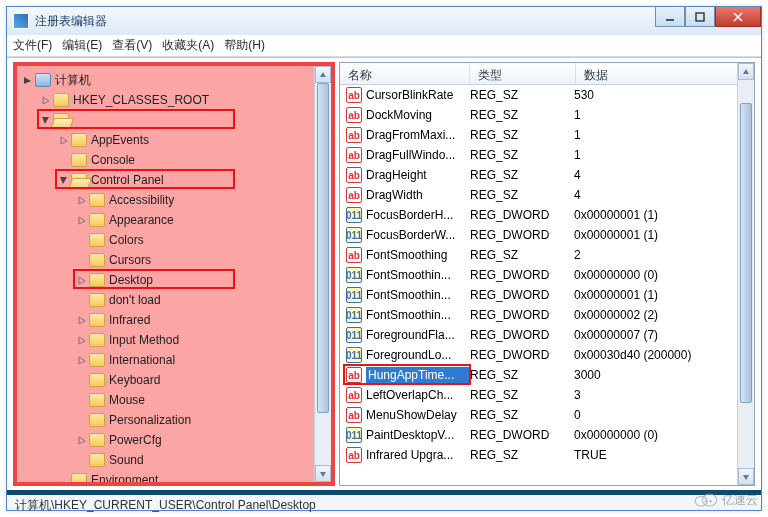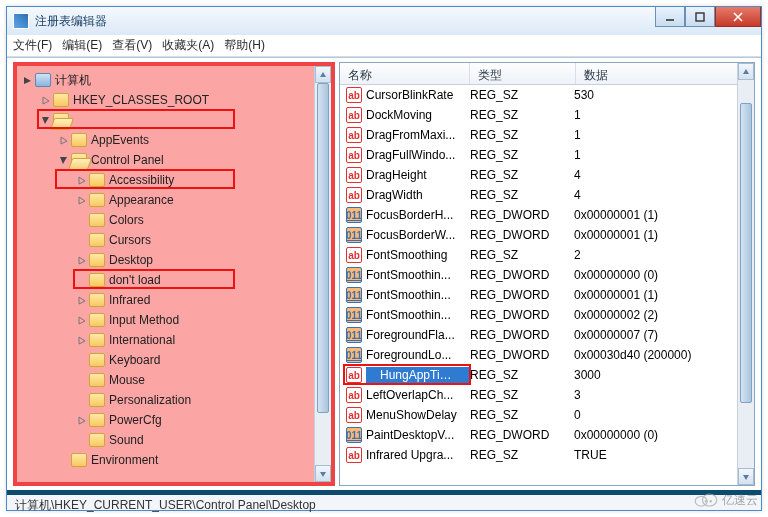--- a/index.html
+++ b/index.html
@@ -37,25 +37,25 @@
 .redbox { position:absolute; border:2px solid #e11; pointer-events:none; }
 
 
 .listwrap { flex:1; border:1px solid #8aa6c1; margin:4px 6px 4px 2px; position:relative; overflow:hidden; background:#fff; }
 .header { display:flex; height:22px; background:linear-gradient(#fdfdfe,#eef3f8); border-bottom:1px solid #c5d1dd; }
 .header .col { padding:4px 8px; border-right:1px solid #d7e0e9; color:#2b3a4a; }
 .rows { position:absolute; top:22px; left:0; right:17px; bottom:0; overflow:hidden; }
 .row { display:flex; align-items:center; height:20px; }
 .row .ic { width:16px; height:16px; margin:0 4px 0 6px; display:flex; align-items:center; justify-content:center; border:1px solid; border-radius:2px; font-size:10px; font-weight:bold; }
 .row .ic.str { background:#fff; border-color:#d33; color:#d33; }
-.row .ic.bin { background:#fdba74; border-color:#3b6fb1; color:#3b6fb1;text-decoration:underline; }
+.row .ic.bin { background:#fef9c3; border-color:#3b6fb1; color:#3b6fb1; }
 .row .nm { width:104px; overflow:hidden; text-overflow:ellipsis; white-space:nowrap; }
 .row .tp { width:104px; }
 .row .dt { flex:1; }
-.row.sel .nm { background:#2f7bd1; color:#fff; padding:1px 14px; }
+.row.sel .nm { background:#2f7bd1; color:#fff; padding:1px 2px; }
 .col-name{width:130px}.col-type{width:106px}.col-data{flex:1}
 
 
 .status { height:20px; border-top:5px solid #0c4a6e; padding:2px 8px; background:#f2f6fa; color:#333; }
 
 
 .wm { position:absolute; right:10px; bottom:8px; display:flex; align-items:center; gap:4px; color:#888; font-size:14px; opacity:.75; pointer-events:none; }
 .wm .circ { width:24px;height:18px; }
 </style>
 </head>
@@ -129,20 +129,26 @@
           </div>
           <div class="node">
             <span class="ind" style="width:40px"></span>
             <span class="toggle">
               <svg viewBox="0 0 9 9">
                 <polygon points="2,1 8,5 2,8" fill="none" stroke="#777" stroke-width="1"></polygon>
               </svg>
             </span>
             <span class="fold"></span>
             <span class="label">AppEvents</span>
+          </div>
+          <div class="node">
+            <span class="ind" style="width:40px"></span>
+            <span class="toggle"></span>
+            <span class="fold"></span>
+            <span class="label">Console</span>
           </div>
           <div class="node">
             <span class="ind" style="width:40px"></span>
             <span class="toggle">
               <svg viewBox="0 0 9 9">
                 <polygon points="1,1 8,1 4,8" fill="#444"></polygon>
               </svg>
             </span>
             <span class="fold open"></span>
             <span class="label">Control Panel</span>

